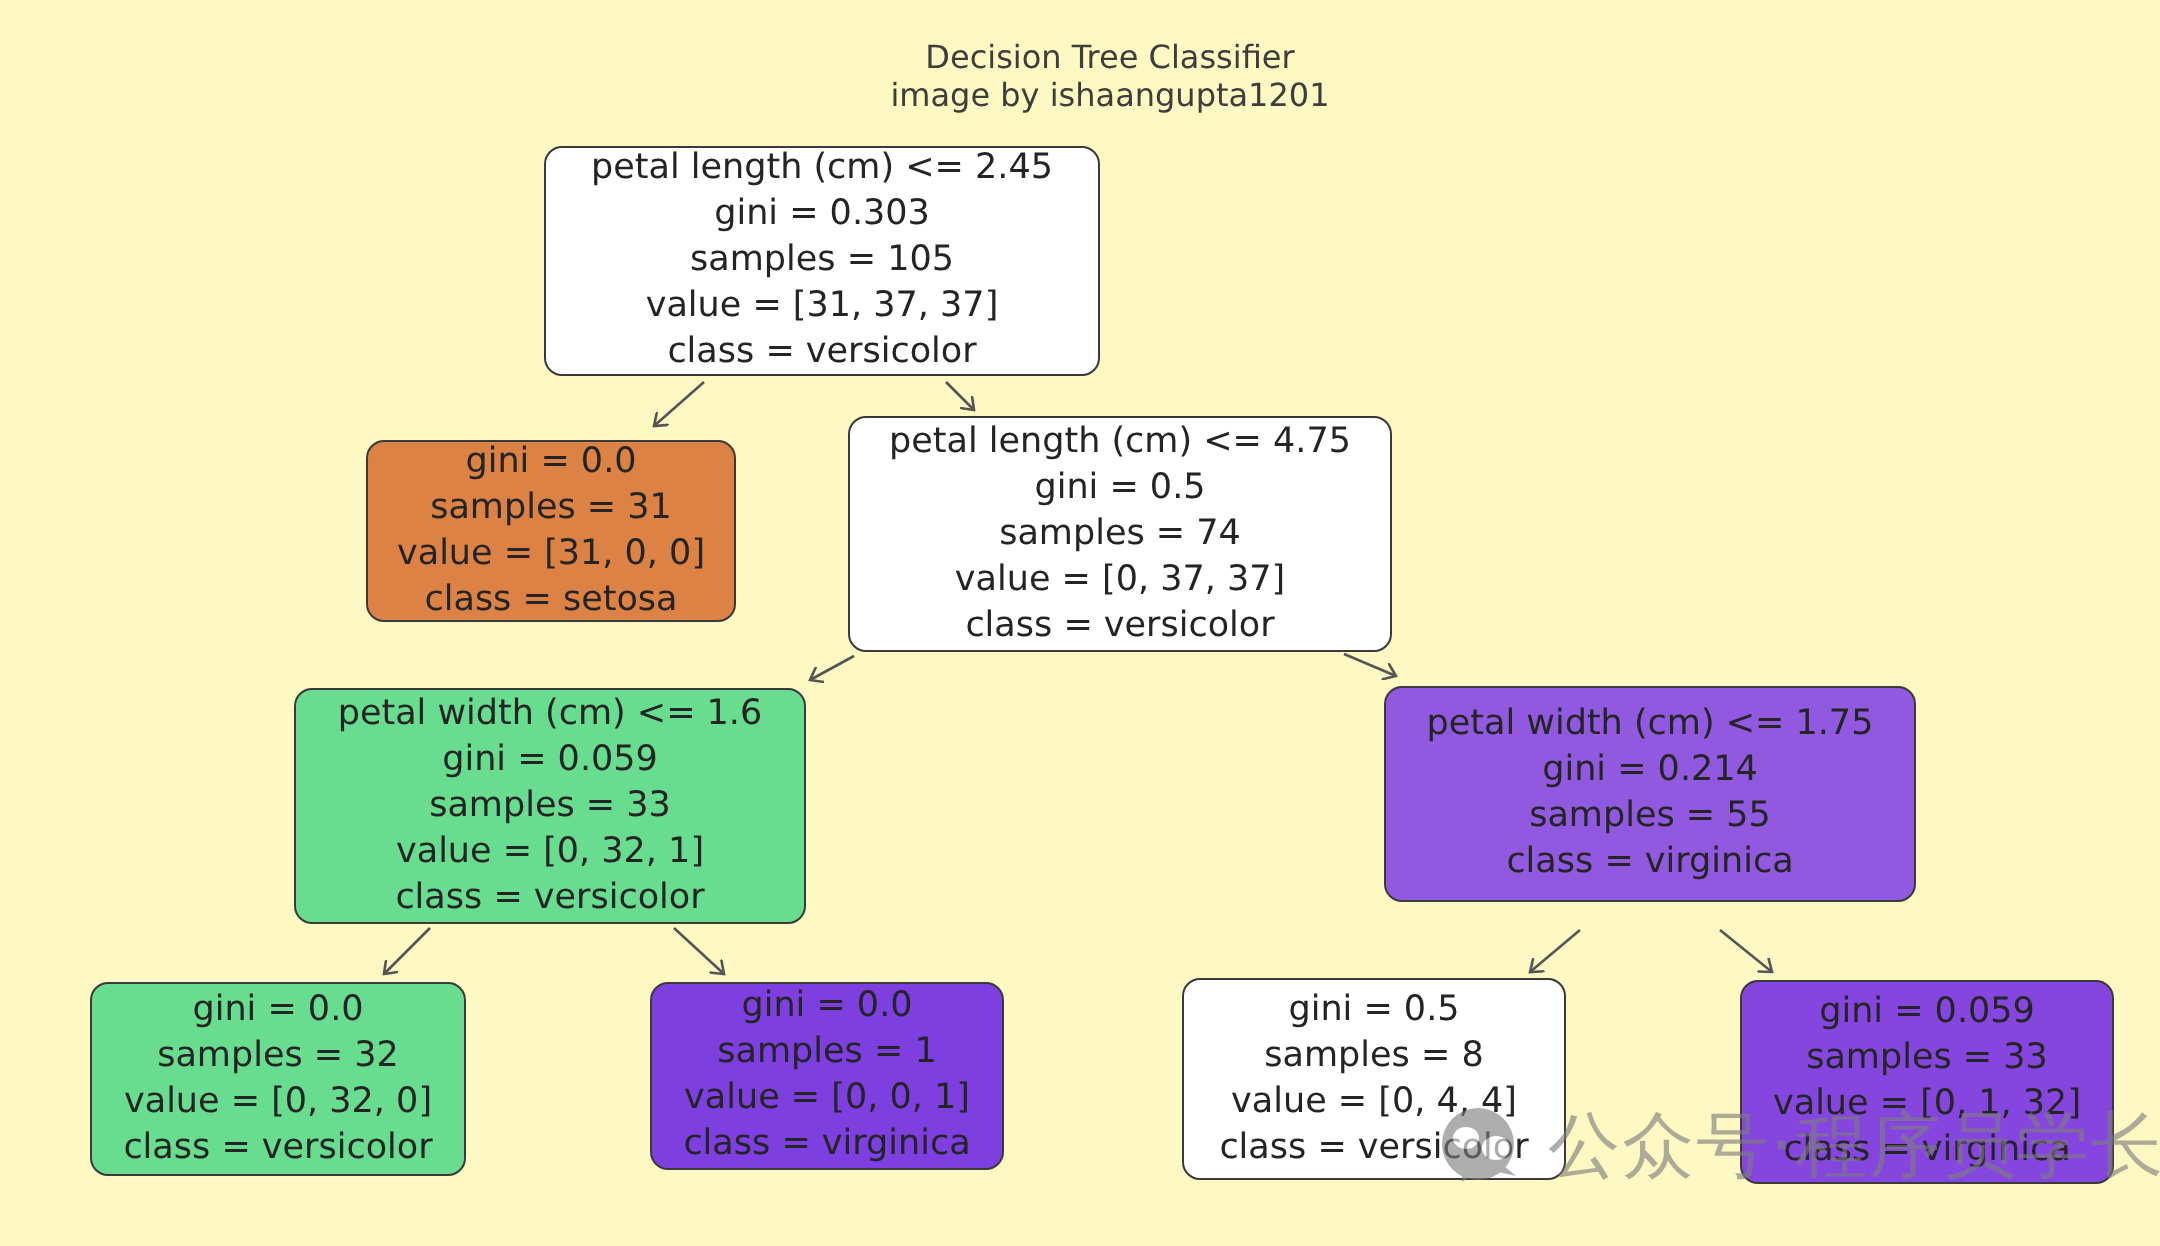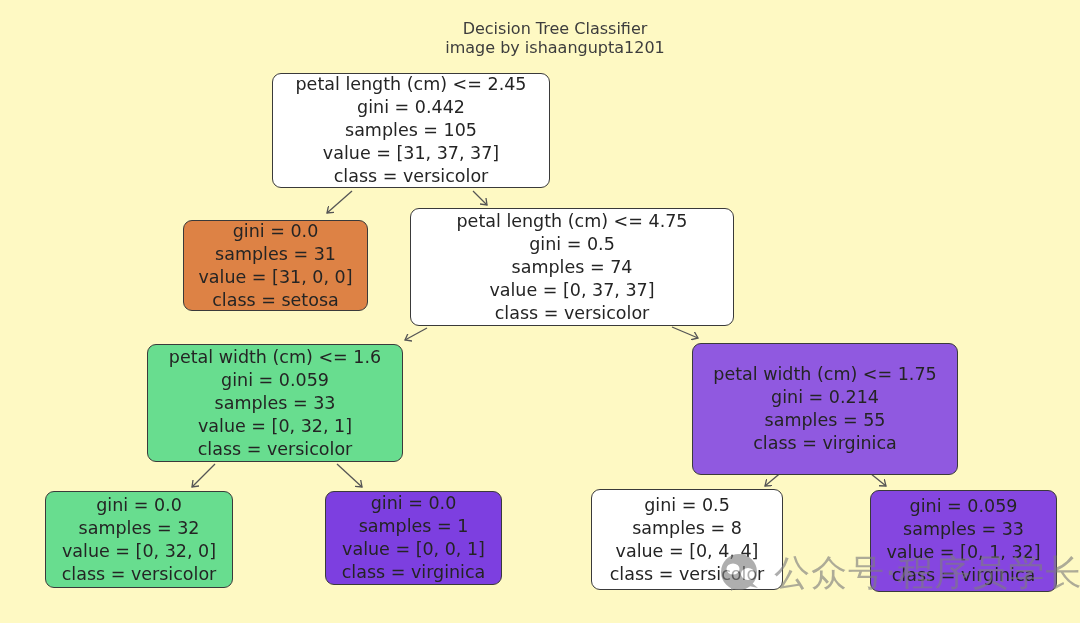--- a/index.html
+++ b/index.html
@@ -94,46 +94,46 @@
       <line x1="672" y1="327" x2="698" y2="338" marker-end="url(#arrowhead)"></line>
       <line x1="215" y1="464" x2="192" y2="487" marker-end="url(#arrowhead)"></line>
       <line x1="337" y1="464" x2="362" y2="487" marker-end="url(#arrowhead)"></line>
       <line x1="790" y1="465" x2="765" y2="486" marker-end="url(#arrowhead)"></line>
       <line x1="860" y1="465" x2="886" y2="486" marker-end="url(#arrowhead)"></line>
     </svg>
 
   <div id="nodes">
       <div class="node" style="left: 272px; top: 73px; width: 278px; height: 115px; background: rgb(255, 255, 255);">
         <div class="node-line">petal length (cm) &lt;= 2.45</div>
-        <div class="node-line">gini = 0.442</div>
+        <div class="node-line">gini = 0.303</div>
         <div class="node-line">samples = 105</div>
         <div class="node-line">value = [31, 37, 37]</div>
         <div class="node-line">class = versicolor</div>
       </div>
       <div class="node" style="left: 183px; top: 220px; width: 185px; height: 91px; background: rgb(221, 130, 69);">
         <div class="node-line">gini = 0.0</div>
         <div class="node-line">samples = 31</div>
         <div class="node-line">value = [31, 0, 0]</div>
         <div class="node-line">class = setosa</div>
       </div>
-      <div class="node" style="left: 410px; top: 208px; width: 324px; height: 118px; background: rgb(255, 255, 255); justify-content: center;">
+      <div class="node" style="left: 424px; top: 208px; width: 272px; height: 118px; background: rgb(255, 255, 255); justify-content: center;">
         <div class="node-line">petal length (cm) &lt;= 4.75</div>
         <div class="node-line">gini = 0.5</div>
         <div class="node-line">samples = 74</div>
         <div class="node-line">value = [0, 37, 37]</div>
         <div class="node-line">class = versicolor</div>
       </div>
       <div class="node" style="left: 147px; top: 344px; width: 256px; height: 118px; background: rgb(104, 221, 143);">
         <div class="node-line">petal width (cm) &lt;= 1.6</div>
         <div class="node-line">gini = 0.059</div>
         <div class="node-line">samples = 33</div>
         <div class="node-line">value = [0, 32, 1]</div>
         <div class="node-line">class = versicolor</div>
       </div>
-      <div class="node" style="left: 692px; top: 343px; width: 266px; height: 132px; background: rgb(144, 89, 224);">
+      <div class="node" style="left: 692px; top: 343px; width: 266px; height: 108px; background: rgb(144, 89, 224);">
         <div class="node-line">petal width (cm) &lt;= 1.75</div>
         <div class="node-line">gini = 0.214</div>
         <div class="node-line">samples = 55</div>
         <div class="node-line">class = virginica</div>
       </div>
       <div class="node" style="left: 45px; top: 491px; width: 188px; height: 97px; background: rgb(104, 221, 143);">
         <div class="node-line">gini = 0.0</div>
         <div class="node-line">samples = 32</div>
         <div class="node-line">value = [0, 32, 0]</div>
         <div class="node-line">class = versicolor</div>

